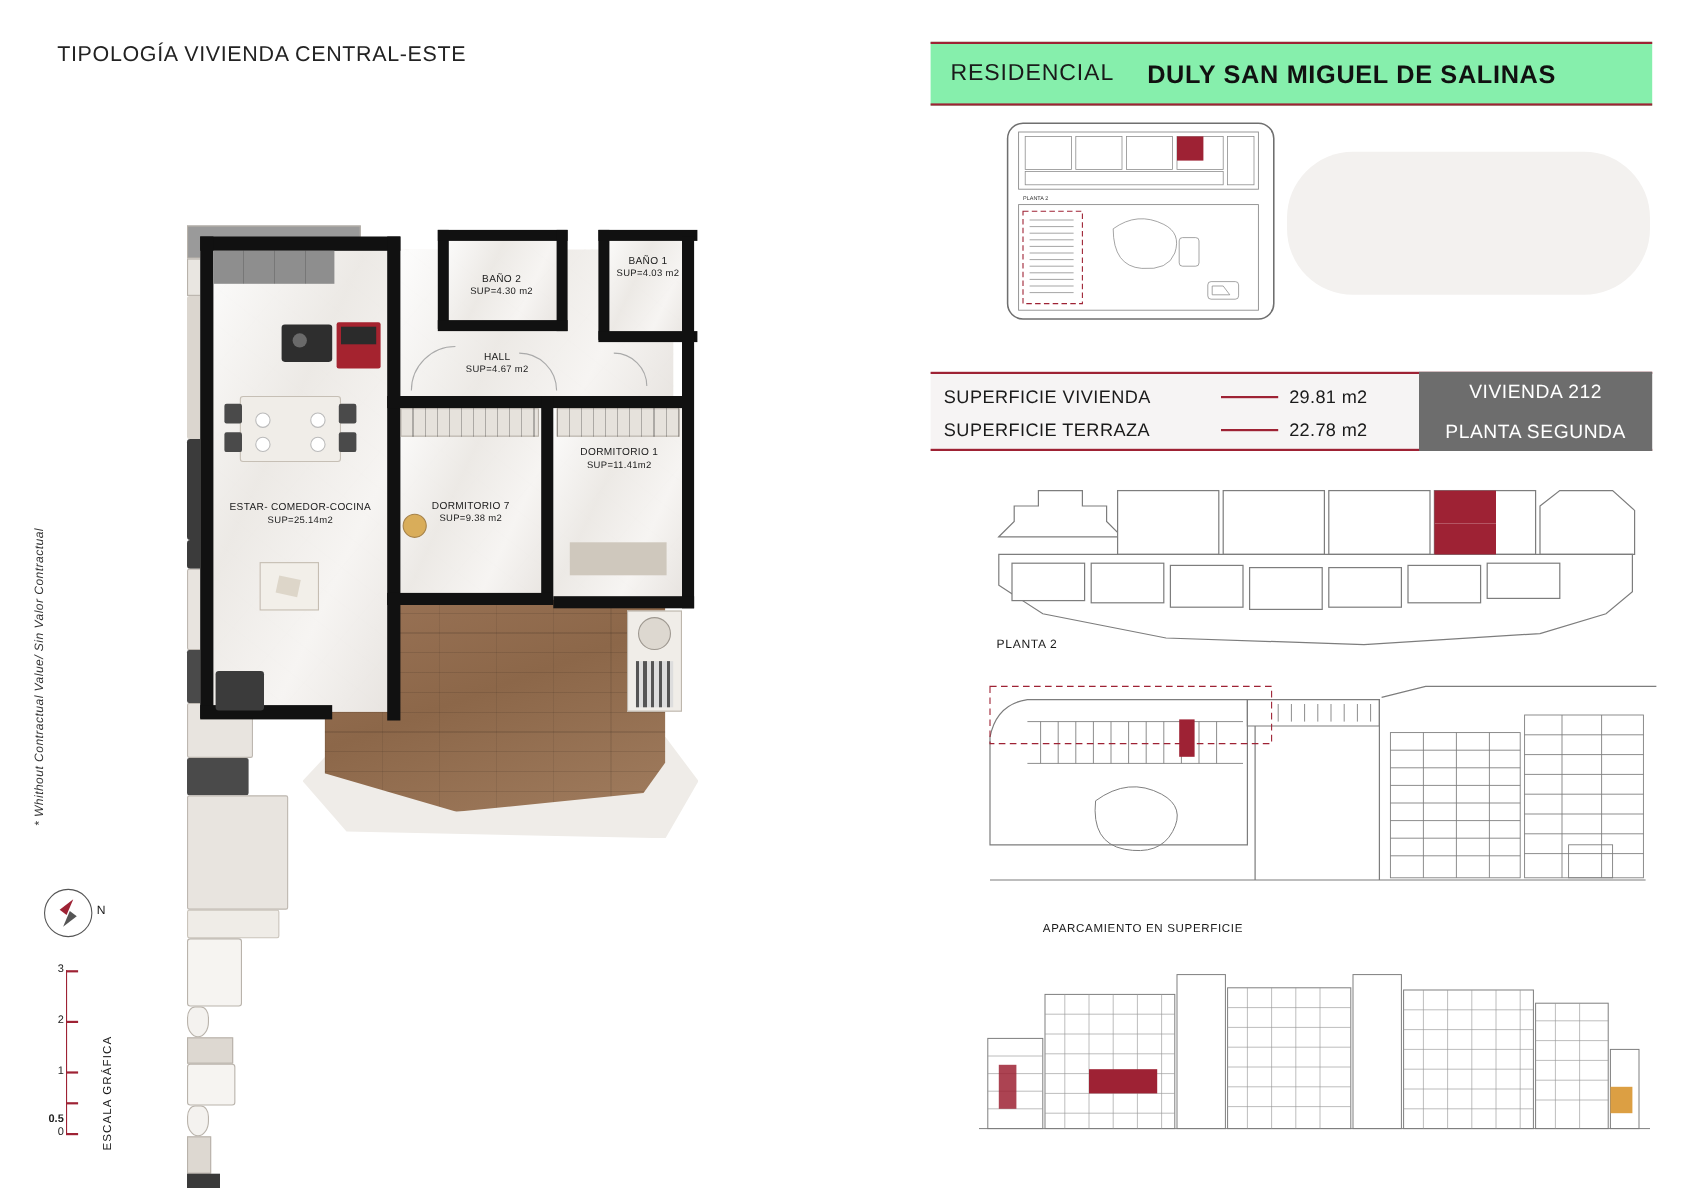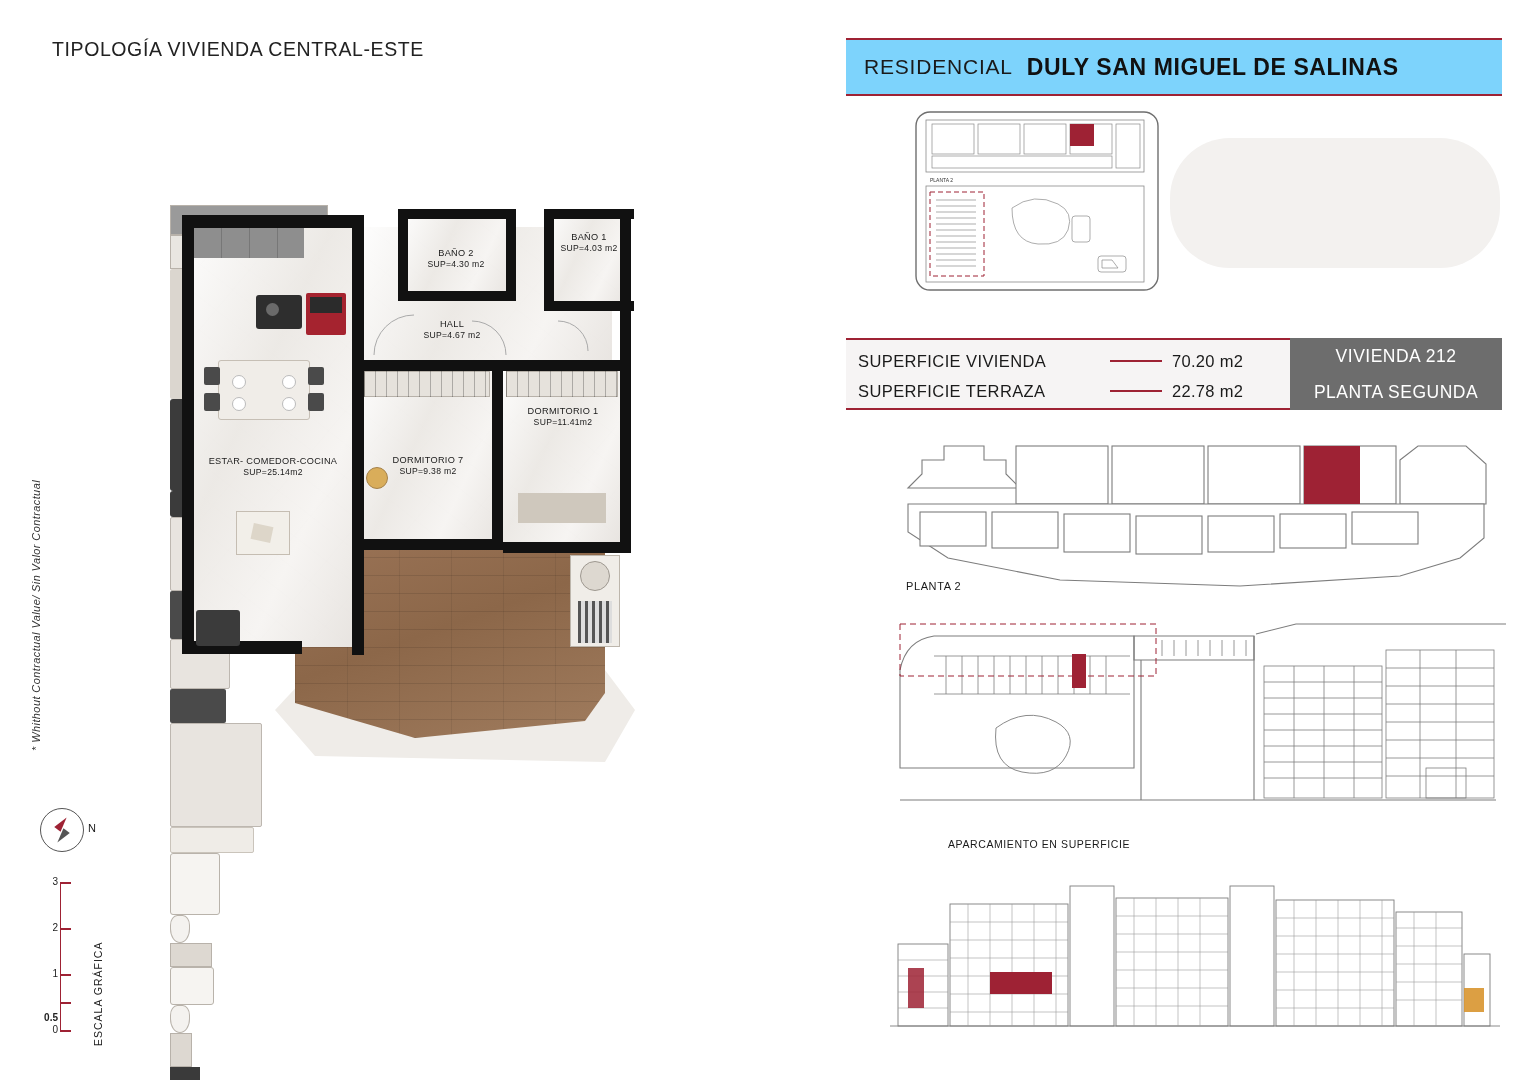--- a/index.html
+++ b/index.html
@@ -104,25 +104,25 @@
   .counter { background: #d9d5cf; border: 1px solid #b8b2aa; }
   .dark-unit { background: #555; }
   .wc { background: #f4f2ef; border: 1px solid #b9b3ab; border-radius: 40% 40% 55% 55%; }
   .tub { background: #f6f4f1; border: 1px solid #b9b3ab; border-radius: 3px; }
 
   
   #right-panel { position: absolute; left: 838px; top: 0; width: 690px; height: 1080px; }
 
   #title-bar {
     position: absolute; left: 8px; top: 38px; width: 656px; height: 58px;
-    background: #7dd3fc; border-top: 2px solid #9e2234; border-bottom: 2px solid #9e2234;
+    background: #86efac; border-top: 2px solid #9e2234; border-bottom: 2px solid #9e2234;
     display: flex; align-items: center; padding-left: 18px;
   }
   #title-bar .t1 { font-size: 21px; letter-spacing: 0.8px; color: #1a1a1a; }
-  #title-bar .t2 { font-size: 23px; font-weight: bold; letter-spacing: 0.6px; margin-left: 14px; color: #111; }
+  #title-bar .t2 { font-size: 23px; font-weight: bold; letter-spacing: 0.6px; margin-left: 30px; color: #111; }
 
   #keyplan-top {
     position: absolute; left: 74px; top: 108px; width: 250px; height: 185px;
   }
   #keyplan-blob {
     position: absolute; left: 332px; top: 138px; width: 330px; height: 130px;
     background: #f3f1ef; border-radius: 60px;
   }
 
   #surface-bar {
@@ -338,21 +338,21 @@
     </g>
     <rect x="18" y="84" width="54" height="84" fill="none" stroke="#9e2234" stroke-width="1" stroke-dasharray="5 3"></rect>
   </svg>
   <div id="keyplan-blob"></div>
 
   <div id="surface-bar">
     <div class="rows">
       <div class="surf-row">
         <span class="lbl">SUPERFICIE VIVIENDA</span>
         <span class="dash"></span>
-        <span class="val">70.20 m2</span>
+        <span class="val">29.81 m2</span>
       </div>
       <div class="surf-row">
         <span class="lbl">SUPERFICIE TERRAZA</span>
         <span class="dash"></span>
         <span class="val">22.78 m2</span>
       </div>
     </div>
     <div id="unit-box">
       <div class="u1">VIVIENDA 212</div>
       <div class="u2">PLANTA SEGUNDA</div>

